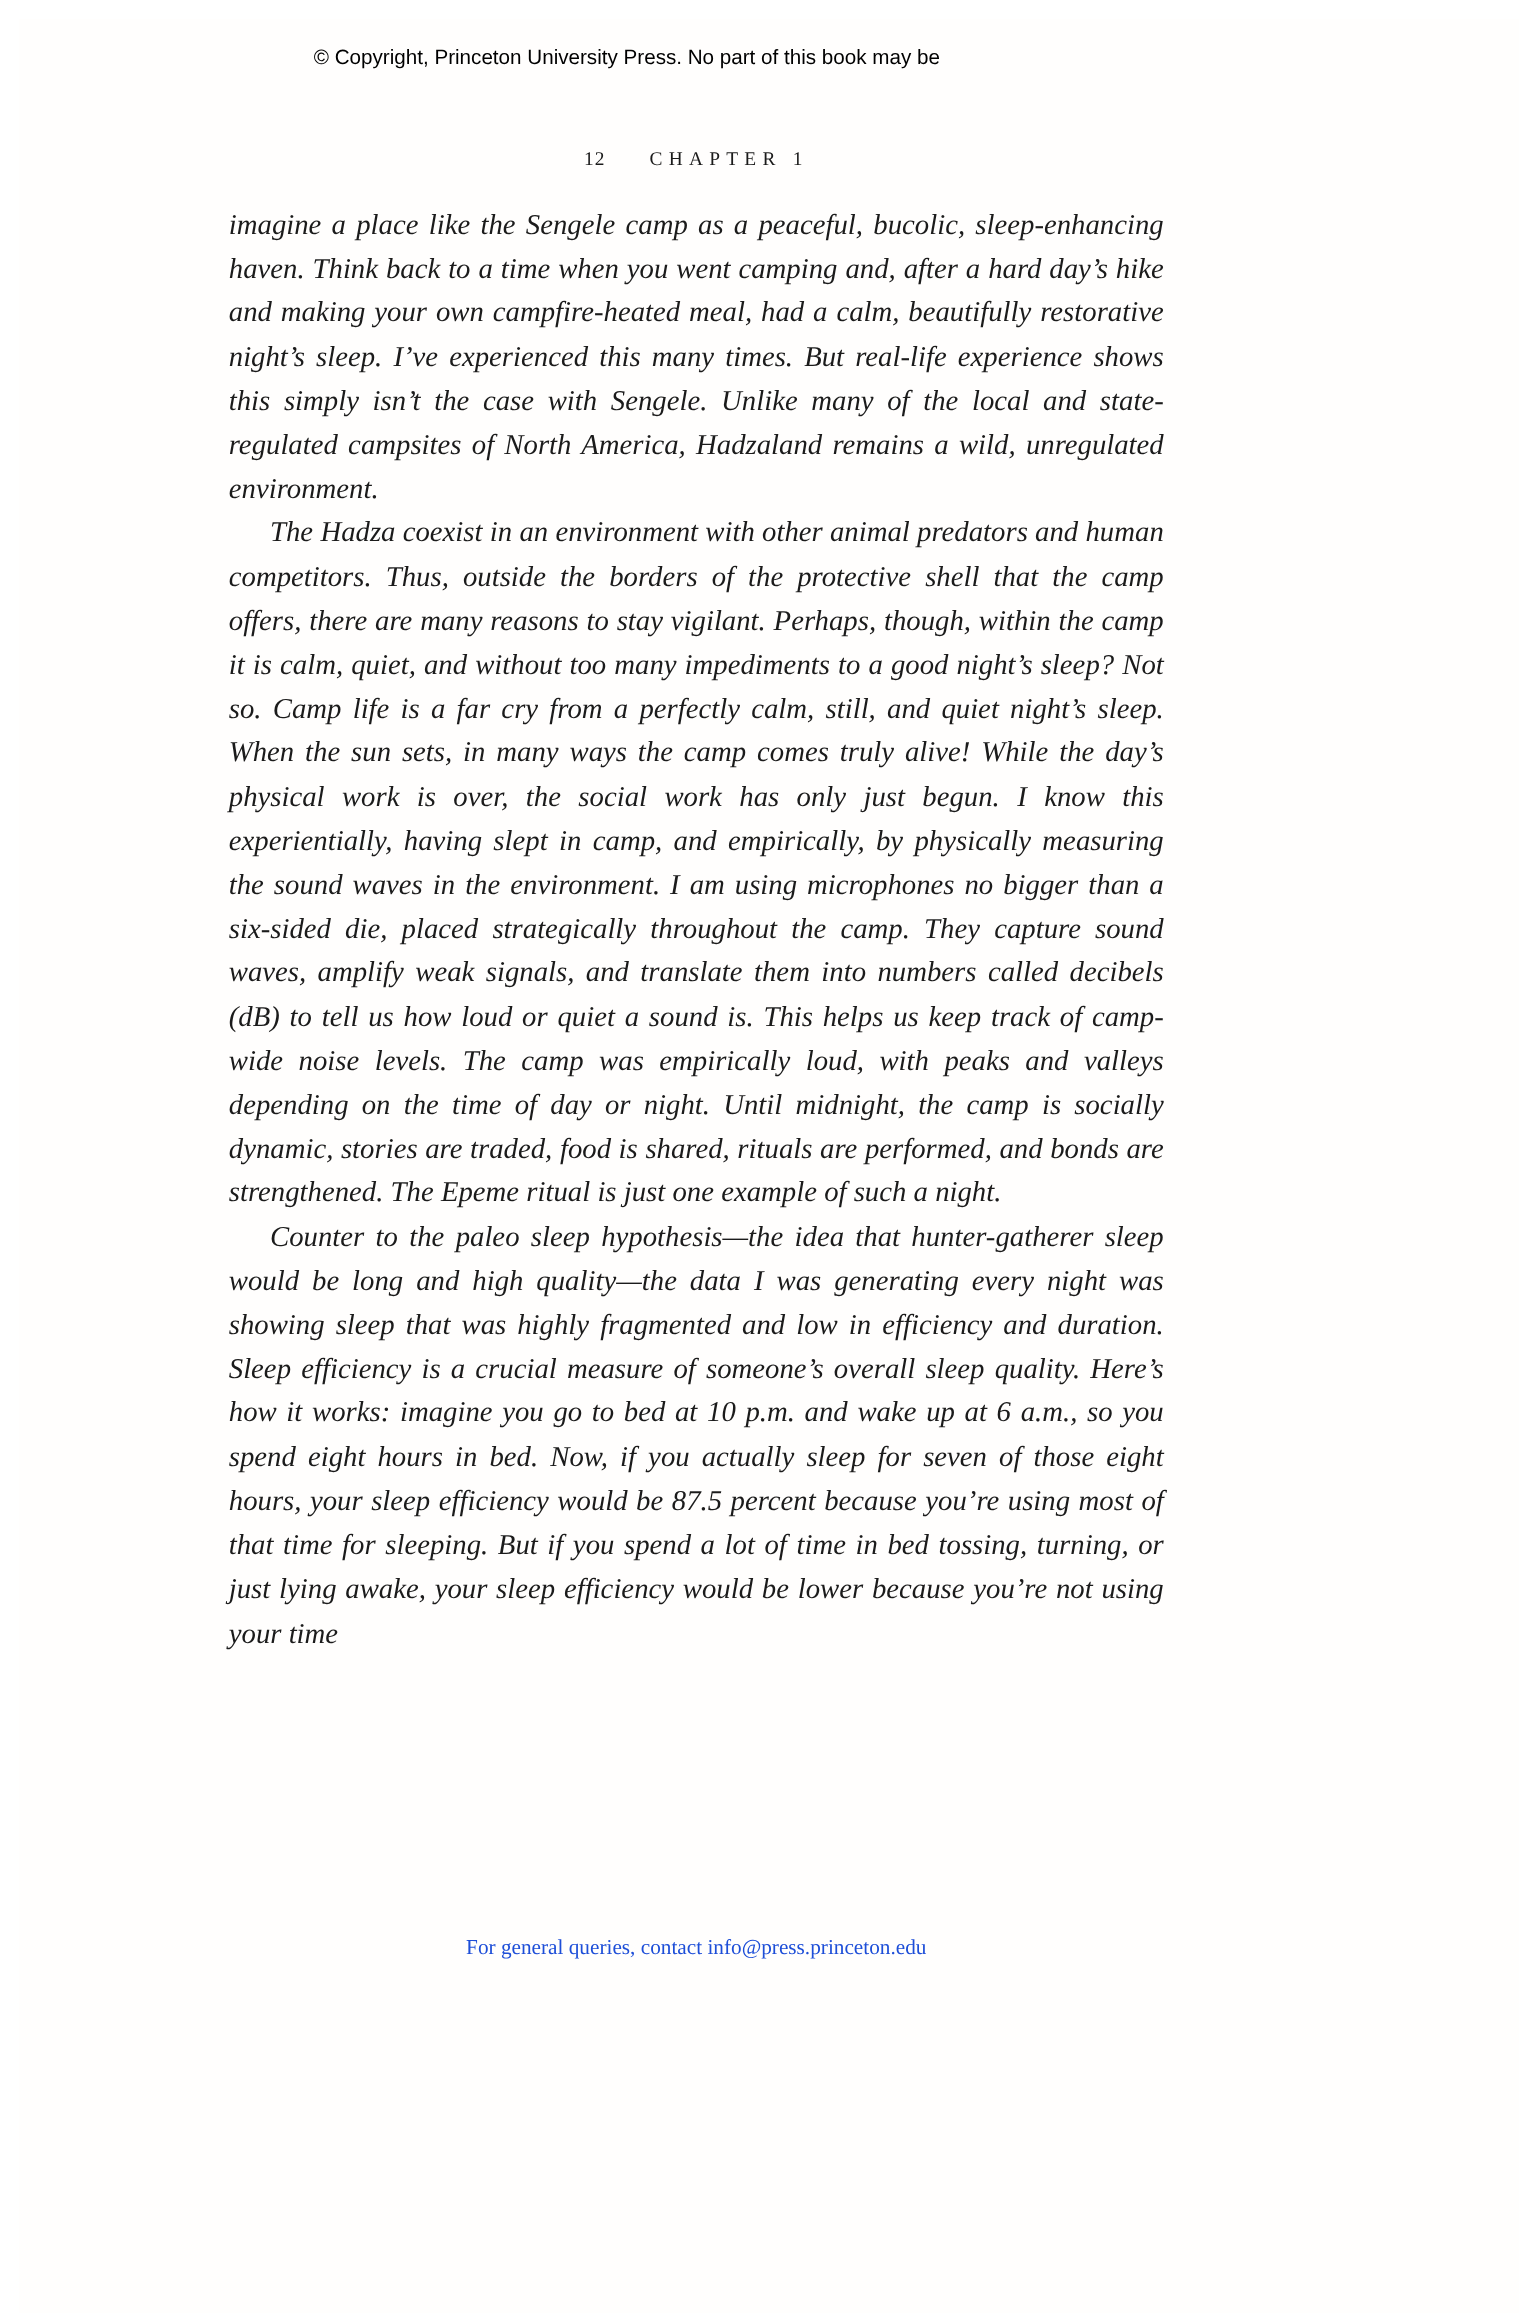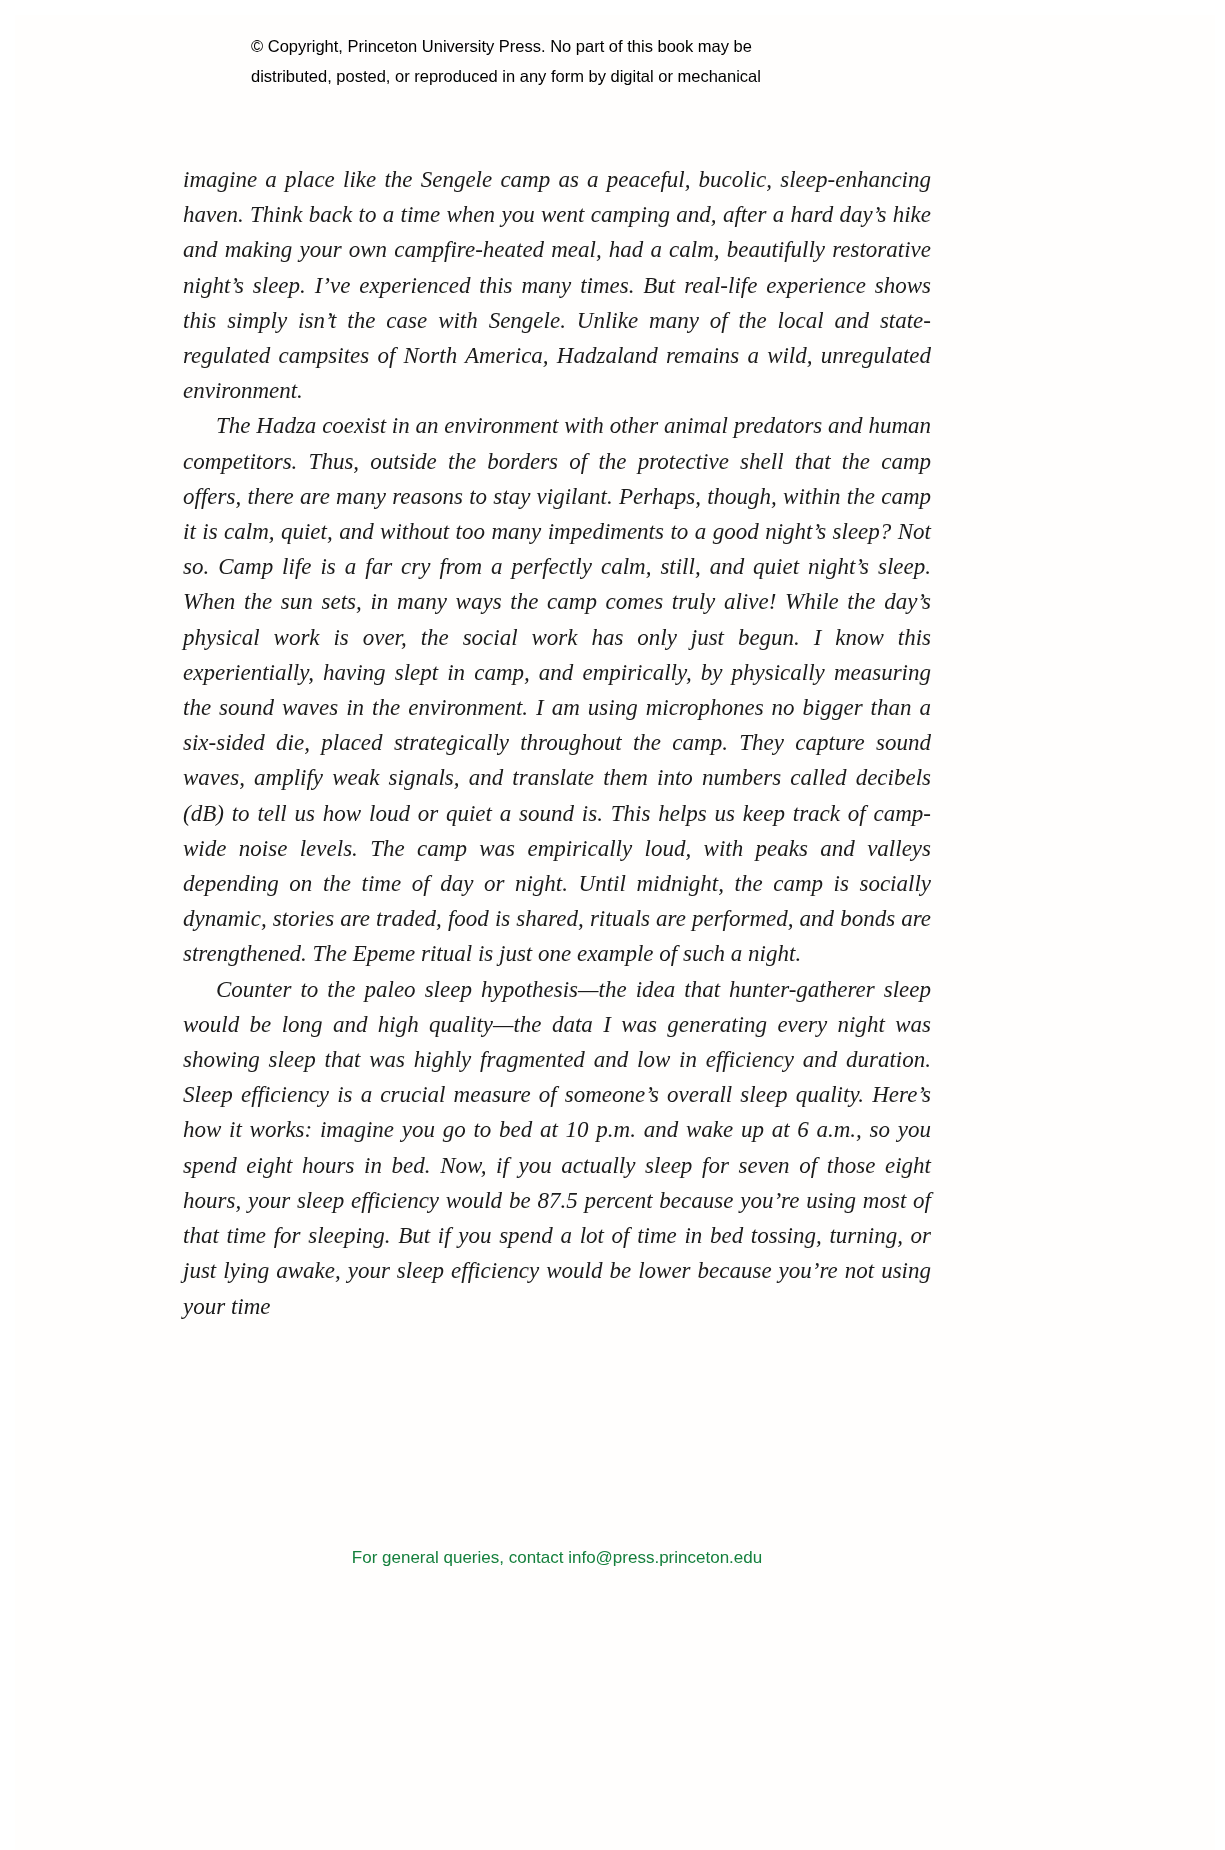--- a/index.html
+++ b/index.html
@@ -51,35 +51,37 @@
     color: #1b1b1b;
   }
   .body-text p { margin: 0; font-style: italic; }
   .body-text p.indent { text-indent: 33px; }
   .footer {
     position: absolute;
     top: 1528px;
     left: 163px;
     width: 748px;
     text-align: center;
-    font-family: Liberation Sans, sans-serif;
+    font-family: Liberation Serif, serif;
     font-size: 17px;
-    color: #15803d;
+    color: #1d4ed8;
   }
 </style>
 </head>
 <body>
 
 <div class="page">
 
   <div class="copyright">
     <div>© Copyright, Princeton University Press. No part of this book may be</div>
-    <div>distributed, posted, or reproduced in any form by digital or mechanical</div>
   </div>
 
+  <div class="running-header">
+    <span class="page-number">12</span><span class="chapter-label">CHAPTER 1</span>
+  </div>
 
   <div class="body-text">
     <p>imagine a place like the Sengele camp as a peaceful, bucolic, sleep-enhancing haven. Think back to a time when you went camping and, after a hard day’s hike and making your own campfire-heated meal, had a calm, beautifully restorative night’s sleep. I’ve experienced this many times. But real-life experience shows this simply isn’t the case with Sengele. Unlike many of the local and state-regulated campsites of North America, Hadzaland remains a wild, unregulated environment.</p>
     <p class="indent">The Hadza coexist in an environment with other animal predators and human competitors. Thus, outside the borders of the protective shell that the camp offers, there are many reasons to stay vigilant. Perhaps, though, within the camp it is calm, quiet, and without too many impediments to a good night’s sleep? Not so. Camp life is a far cry from a perfectly calm, still, and quiet night’s sleep. When the sun sets, in many ways the camp comes truly alive! While the day’s physical work is over, the social work has only just begun. I know this experientially, having slept in camp, and empirically, by physically measuring the sound waves in the environment. I am using microphones no bigger than a six-sided die, placed strategically throughout the camp. They capture sound waves, amplify weak signals, and translate them into numbers called decibels (dB) to tell us how loud or quiet a sound is. This helps us keep track of camp-wide noise levels. The camp was empirically loud, with peaks and valleys depending on the time of day or night. Until midnight, the camp is socially dynamic, stories are traded, food is shared, rituals are performed, and bonds are strengthened. The Epeme ritual is just one example of such a night.</p>
     <p class="indent">Counter to the paleo sleep hypothesis—the idea that hunter-gatherer sleep would be long and high quality—the data I was generating every night was showing sleep that was highly fragmented and low in efficiency and duration. Sleep efficiency is a crucial measure of someone’s overall sleep quality. Here’s how it works: imagine you go to bed at 10 p.m. and wake up at 6 a.m., so you spend eight hours in bed. Now, if you actually sleep for seven of those eight hours, your sleep efficiency would be 87.5 percent because you’re using most of that time for sleeping. But if you spend a lot of time in bed tossing, turning, or just lying awake, your sleep efficiency would be lower because you’re not using your time</p>
   </div>
 
   <div class="footer">
     <span>For general queries, contact info@press.princeton.edu</span>
   </div>

